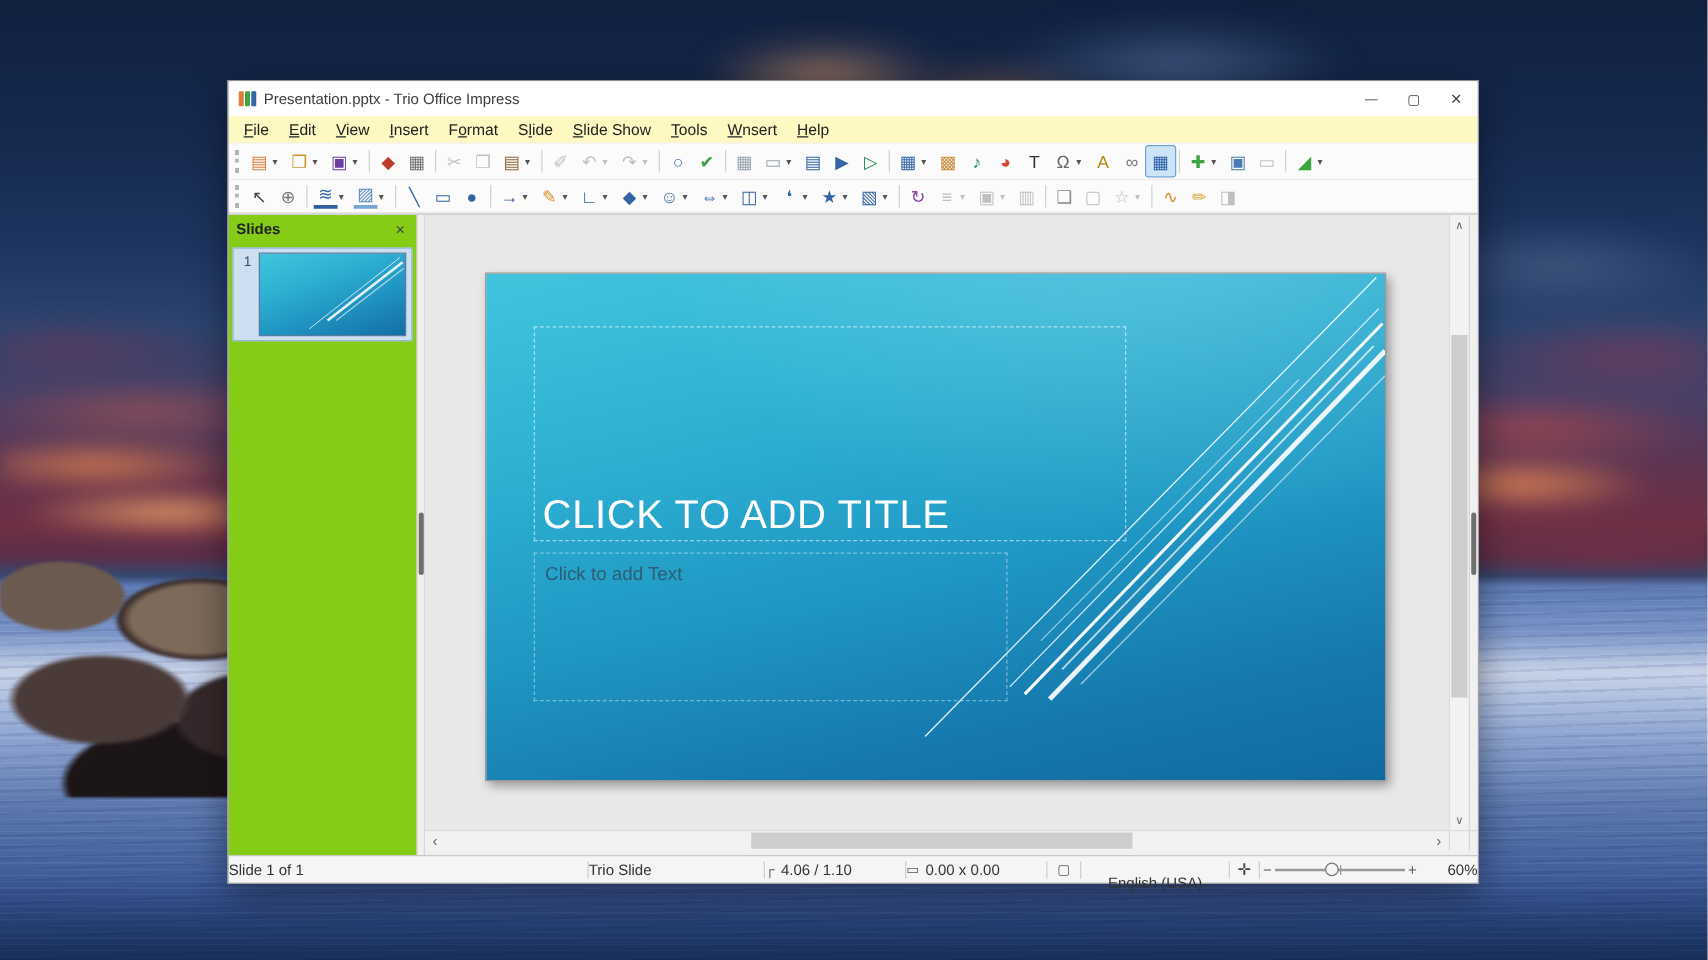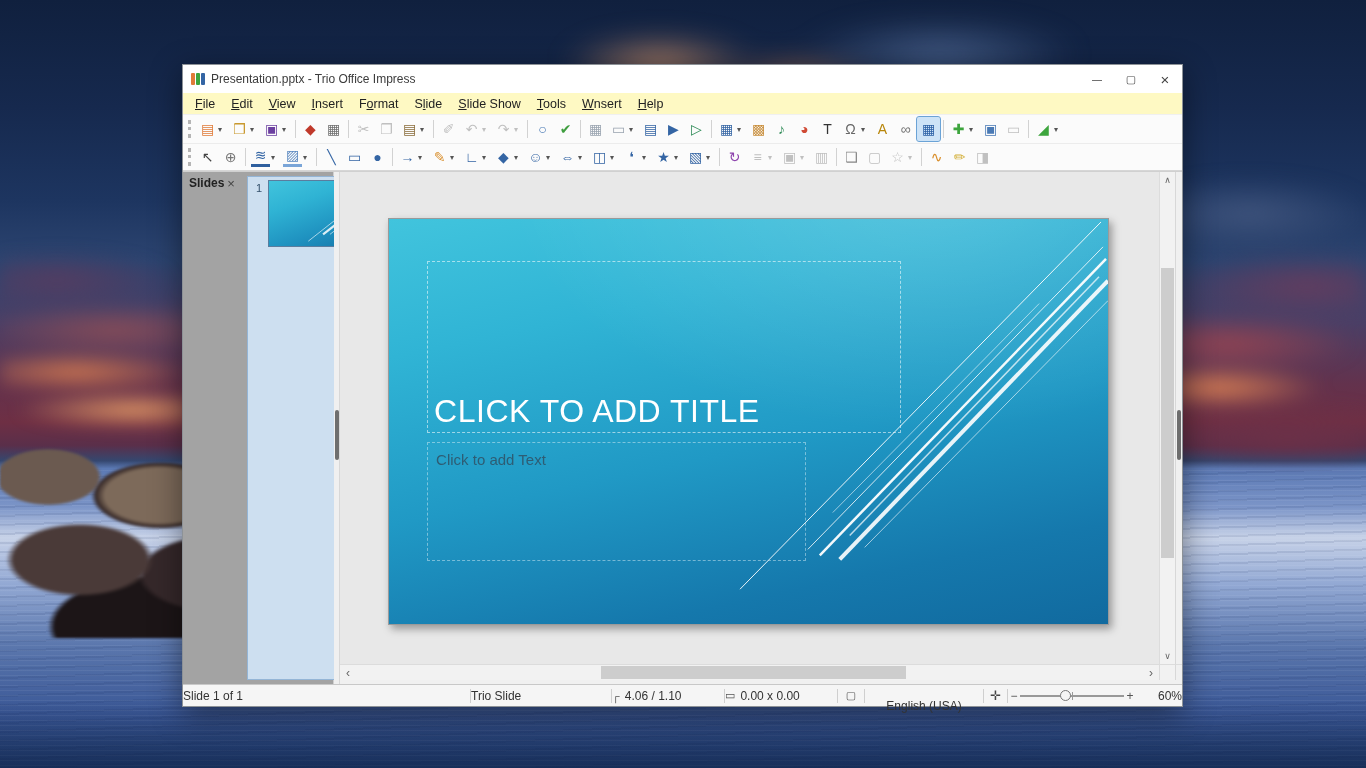--- a/index.html
+++ b/index.html
@@ -62,21 +62,21 @@
   .tb-btn { display:flex; align-items:center; height:24px; padding:0 2px; border-radius:2px; cursor:default; }
   .tb-btn.active { background:#cde3f7; outline:1px solid #6ba3d6; }
   .tb-glyph { width:19px; text-align:center; font-size:14px; line-height:20px; }
   .tb-glyph.barred { line-height:15px; border-bottom:3px solid; height:19px; }
   .tb-dd { font-size:8px; color:#555; margin-left:1px; width:8px; }
   .tb-btn.disabled .tb-glyph, .tb-btn.disabled .tb-dd { color:#c0c0c0 !important; border-color:#d5d5d5 !important; }
 
   .content-row { flex:1 1 auto; display:flex; min-height:0; border-top:1px solid #d0d0d0; }
 
   
-  .slides-panel { width:151px; background:#a3a3a3; border-right:1px solid #d0d0d0; display:flex; flex-direction:row; }
+  .slides-panel { width:151px; background:#84cc16; border-right:1px solid #d0d0d0; display:flex; flex-direction:column; }
   .panel-header { height:22px; display:flex; align-items:center; padding:0 6px; }
   .panel-title { font-weight:bold; font-size:12px; color:#222; }
   .panel-close { margin-left:auto; font-size:13px; color:#444; padding:0 3px; }
   .slide-thumb-row { margin:4px 3px; padding:3px 2px; background:#cddff0; border:1px solid #94b5d6; display:flex; align-items:flex-start; }
   .thumb-number { width:18px; text-align:center; font-size:11px; color:#33506b; padding-top:2px; }
   .thumb-image { width:118px; height:67px; border:1px solid #5a7d9e; position:relative; overflow:hidden;
     background:linear-gradient(160deg,#41c4dd 0%,#2fb3d4 30%,#1f92c0 65%,#136ea3 100%); }
 
   .splitter { width:6px; background:#f0f0f0; border-right:1px solid #d8d8d8; position:relative; }
   .split-handle { position:absolute; left:1px; top:238px; width:4px; height:50px; background:#6e6e6e; border-radius:2px; }

